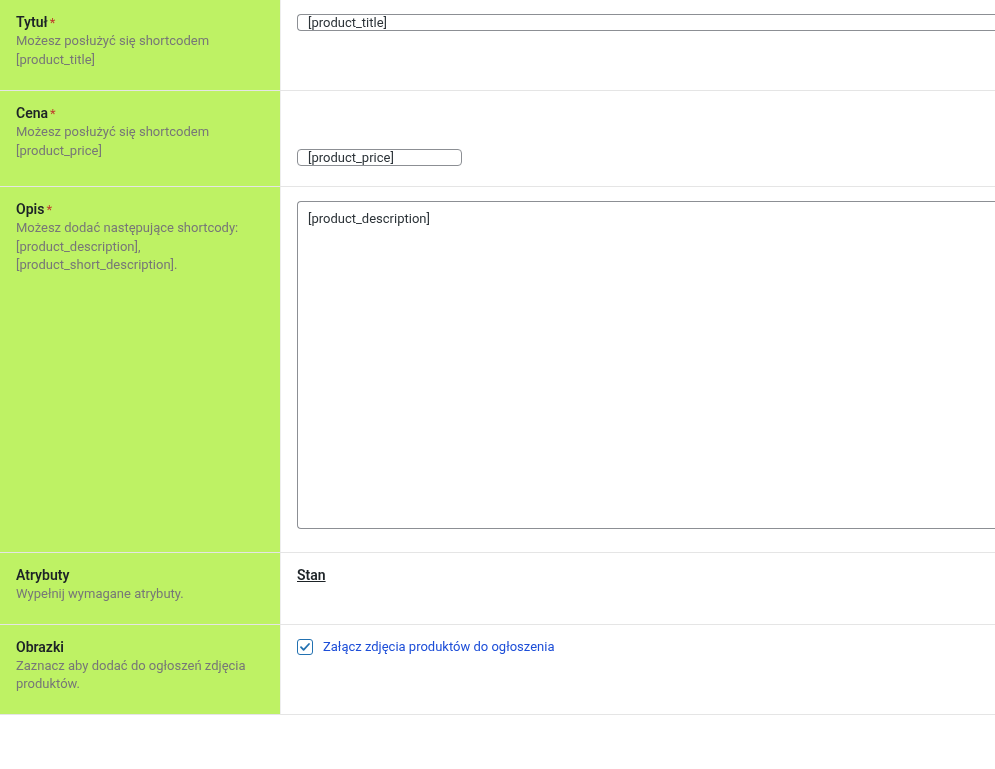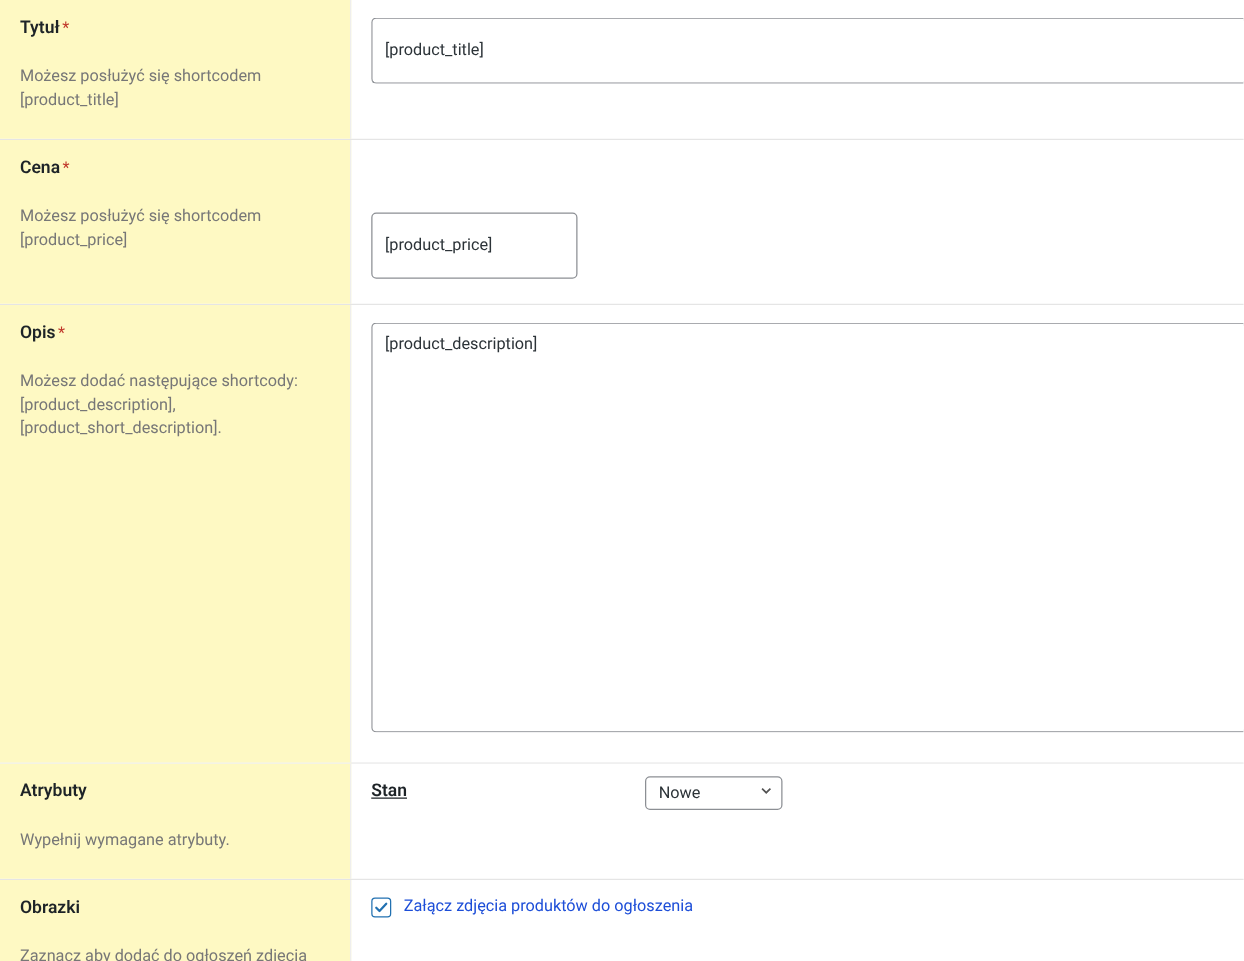--- a/index.html
+++ b/index.html
@@ -12,50 +12,50 @@
     width: 995px;
   }
   .section {
     display: flex;
     border-bottom: 1px solid #e5e5e5;
     background: #fff;
   }
   .label-col {
     width: 281px;
     padding: 14px 16px 20px 16px;
-    background: #fef9c3;
+    background: #bef264;
     border-right: 1px solid #eee;
   }
   .label-col .label-title {
     font-weight: 600;
     font-size: 14px;
     color: #1d2327;
   }
   .label-col .req {
     color: #c0392b;
     margin-left: 2px;
   }
   .label-col .label-desc {
-    margin-top: 23px;
+    margin-top: 2px;
     color: #777;
     font-size: 13px;
     line-height: 1.45;
   }
   .field-col {
     flex: 1;
     padding: 14px 0 20px 16px;
   }
   .text-input, .textarea-input, .select-input {
     font-family: inherit;
     font-size: 13px;
     color: #2c3338;
     background: #fff;
     border: 1px solid #8c8f94;
     border-radius: 4px;
-    padding: 18px 10px;
+    padding: 0 10px;
     outline: none;
   }
   .title-input {
     width: 100%;
     border-right: none;
     border-top-right-radius: 0;
     border-bottom-right-radius: 0;
   }
   .price-input {
     width: 165px;
@@ -164,32 +164,20 @@
   </div>
 </div>
 
 <div class="section">
   <div class="label-col">
     <span class="label-title">Atrybuty</span>
     <div class="label-desc">Wypełnij wymagane atrybuty.</div>
   </div>
   <div class="attr-right">
     <div class="attr-name-col">Stan</div>
-    <div class="attr-select-col">
-      <div class="select-wrap">
-        <select class="select-input">
-          <option>Nowe</option>
-        </select>
-        <span class="select-caret">
-          <svg width="10" height="10" viewBox="0 0 12 12">
-              <path d="M2 4 L6 8 L10 4" fill="none" stroke="#555" stroke-width="1.6"></path>
-            </svg>
-        </span>
-      </div>
-    </div>
   </div>
 </div>
 
 <div class="section">
   <div class="label-col">
     <span class="label-title">Obrazki</span>
     <div class="label-desc">Zaznacz aby dodać do ogłoszeń zdjęcia produktów.</div>
   </div>
   <div class="field-col">
     <div class="chk-row">

